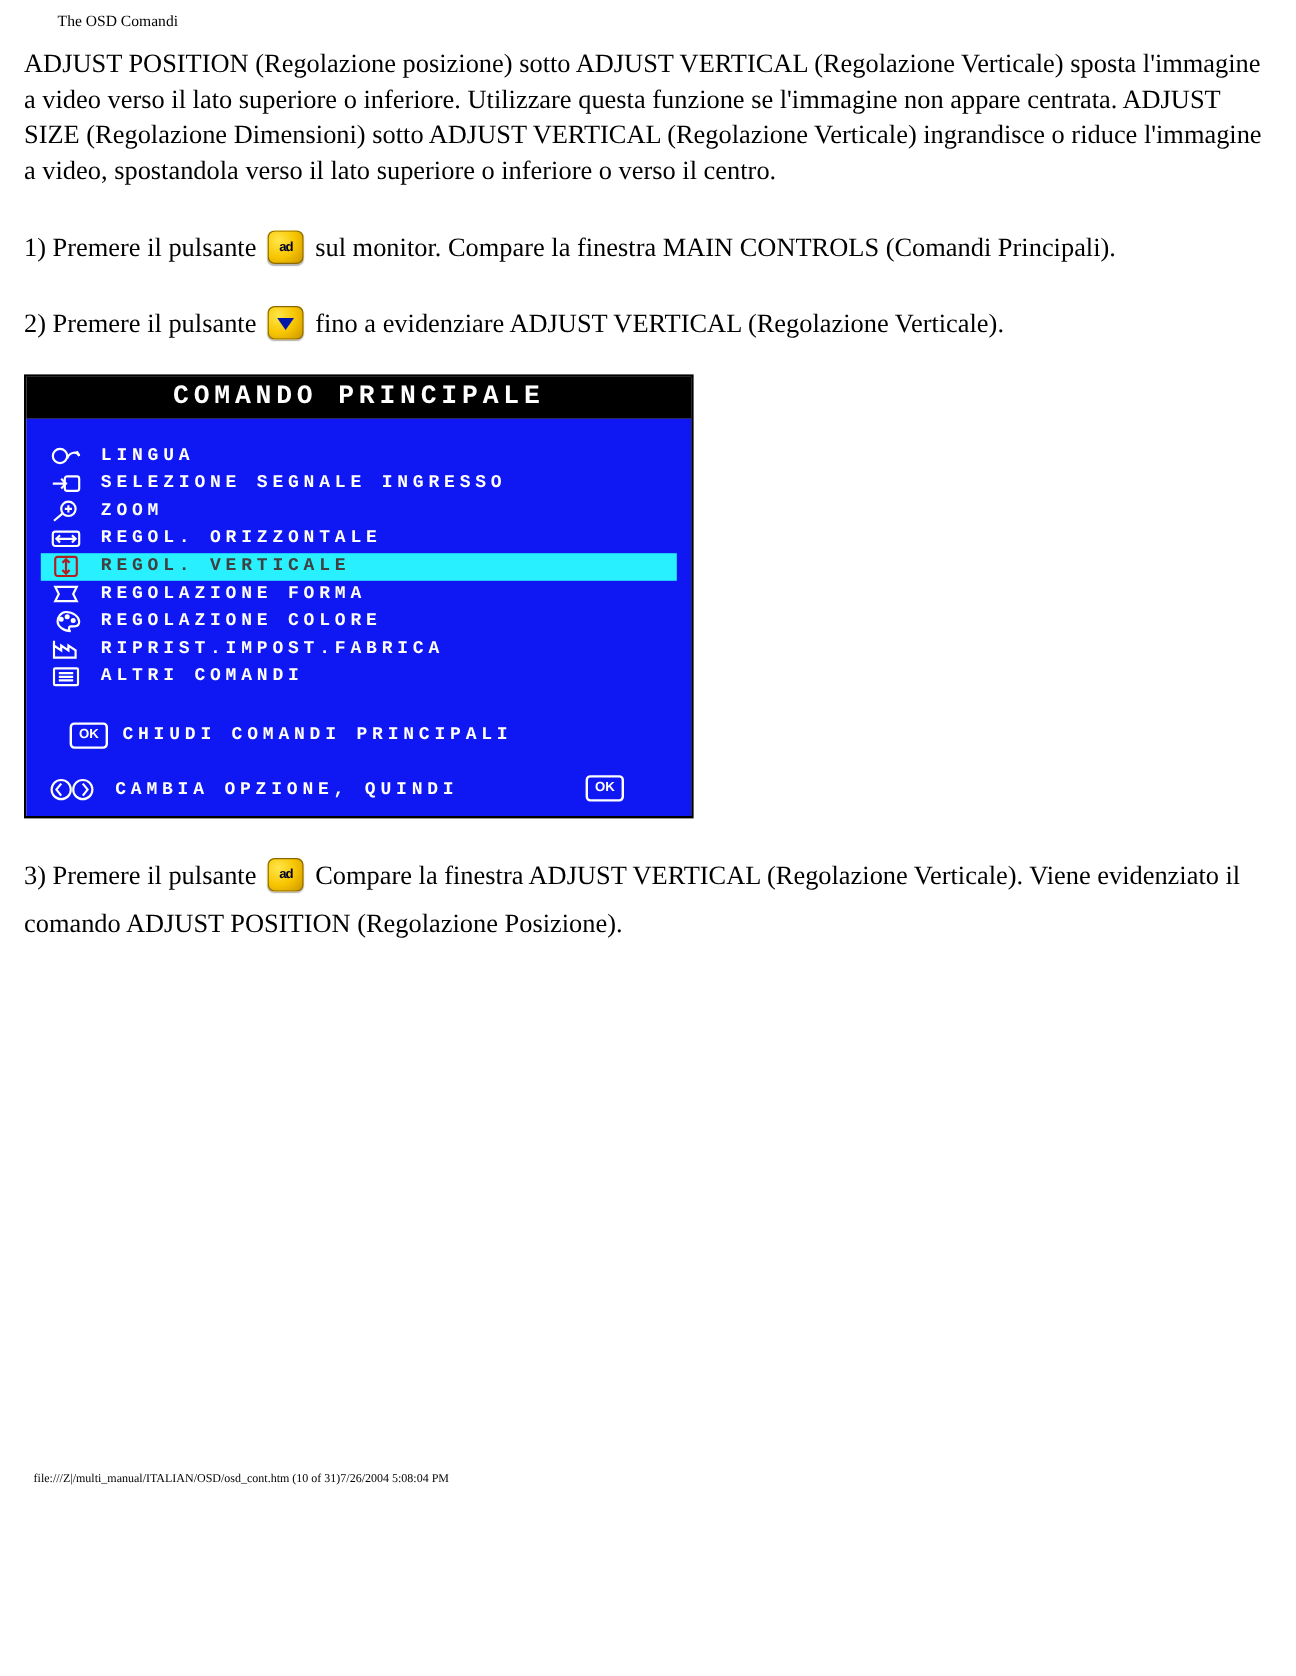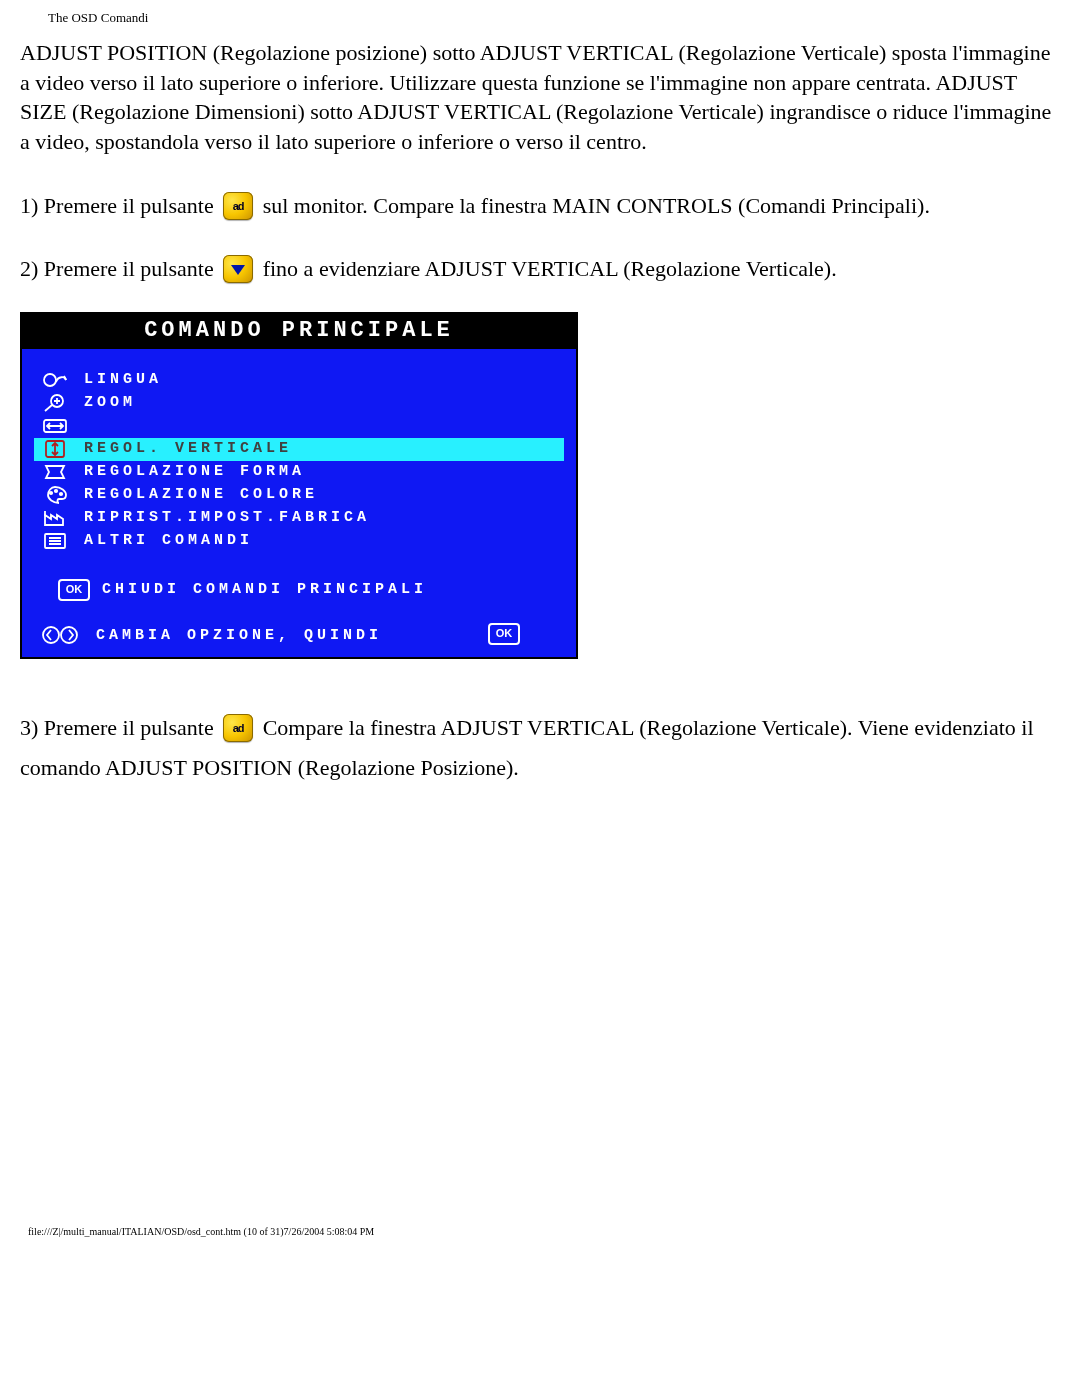--- a/index.html
+++ b/index.html
@@ -57,21 +57,21 @@
     border-top: 10px solid #0016aa;
   }
   .btn-icon.ok-label::after {
     content: "ad";
     letter-spacing: -1px;
   }
 
   
   .osd {
     width: 558px;
-    margin: 20px 0 48px 0;
+    margin: 20px 0 26px 0;
     border: 2px solid #000;
     box-sizing: border-box;
     font-family: "Courier New", Courier, monospace;
     font-weight: bold;
   }
   .osd-title {
     background: #000;
     color: #fff;
     text-align: center;
     font-size: 22px;
@@ -180,20 +180,31 @@
               <g fill="none" stroke="#fff" stroke-width="1.8">
                 <circle cx="8" cy="10" r="6"></circle>
                 <path d="M14 12c2-6 9-6 10-2"></path>
                 <path d="M22 6l2 4"></path>
               </g>
             </svg>
         </span>
         <span class="osd-label">LINGUA</span>
       </div>
 
+      <div class="osd-row">
+        <span class="ico">
+          <svg width="26" height="20" viewBox="0 0 26 20">
+              <g fill="none" stroke="#fff" stroke-width="1.8">
+                <rect x="12" y="4" width="12" height="12" rx="2"></rect>
+                <path d="M2 10h10M9 6l4 4-4 4"></path>
+              </g>
+            </svg>
+        </span>
+        <span class="osd-label">SELEZIONE SEGNALE INGRESSO</span>
+      </div>
 
       <div class="osd-row">
         <span class="ico">
           <svg width="26" height="20" viewBox="0 0 26 20">
               <g fill="none" stroke="#fff" stroke-width="1.8">
                 <circle cx="15" cy="8" r="6"></circle>
                 <path d="M12 8h6M15 5v6M3 18l7-6"></path>
               </g>
             </svg>
         </span>
@@ -202,20 +213,21 @@
 
       <div class="osd-row">
         <span class="ico">
           <svg width="26" height="20" viewBox="0 0 26 20">
               <g fill="none" stroke="#fff" stroke-width="1.8">
                 <rect x="2" y="4" width="22" height="12" rx="2"></rect>
                 <path d="M6 10h14M8 7l-3 3 3 3M18 7l3 3-3 3"></path>
               </g>
             </svg>
         </span>
+        <span class="osd-label">REGOL. ORIZZONTALE</span>
       </div>
 
       <div class="osd-row hilite">
         <span class="ico">
           <svg width="26" height="20" viewBox="0 0 26 20">
               <g fill="none" stroke="#b02020" stroke-width="1.8">
                 <rect x="4" y="2" width="18" height="16" rx="2"></rect>
                 <path d="M13 5v10M10 7l3-3 3 3M10 13l3 3 3-3"></path>
               </g>
             </svg>

